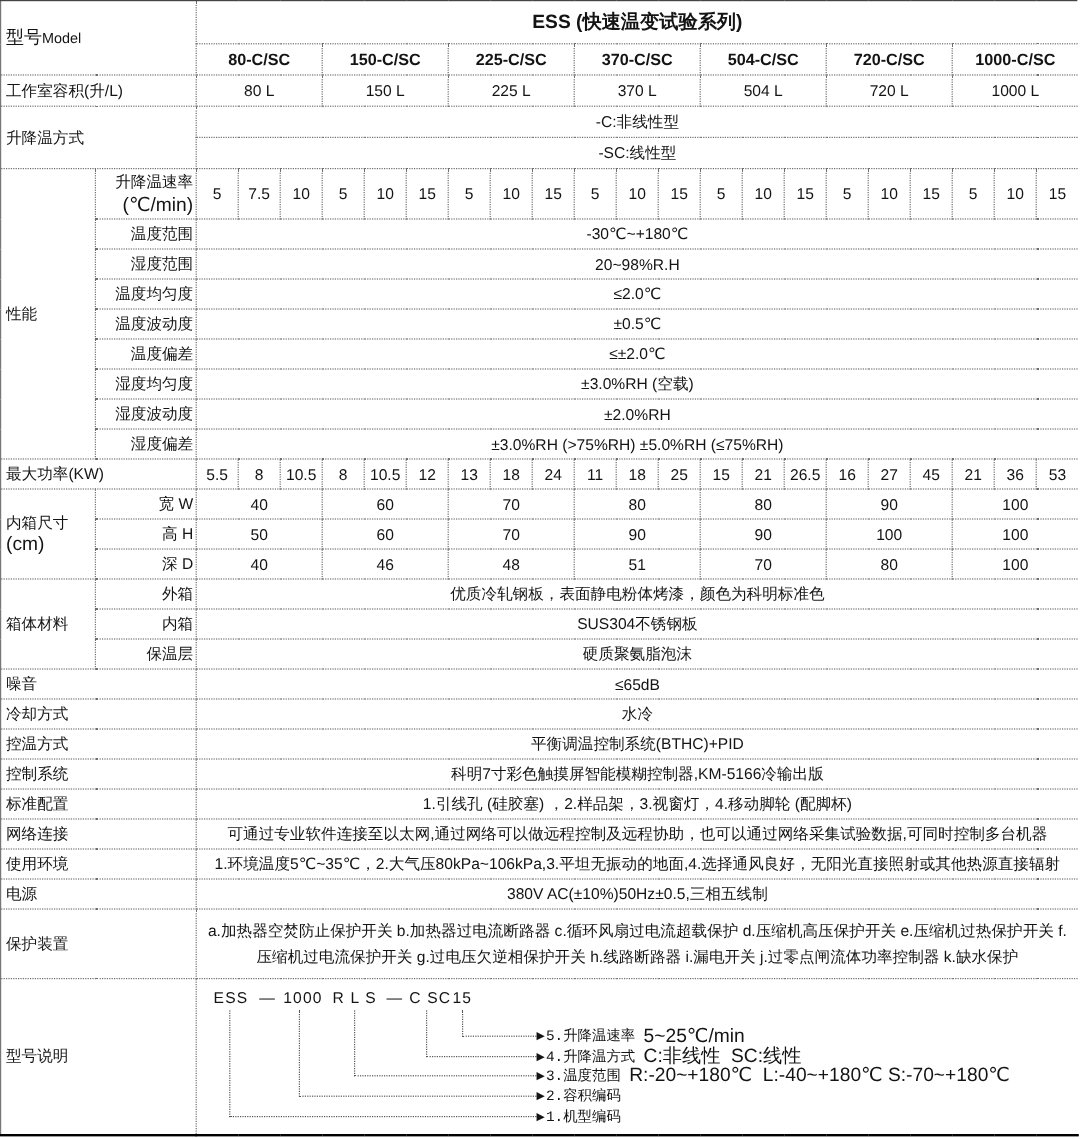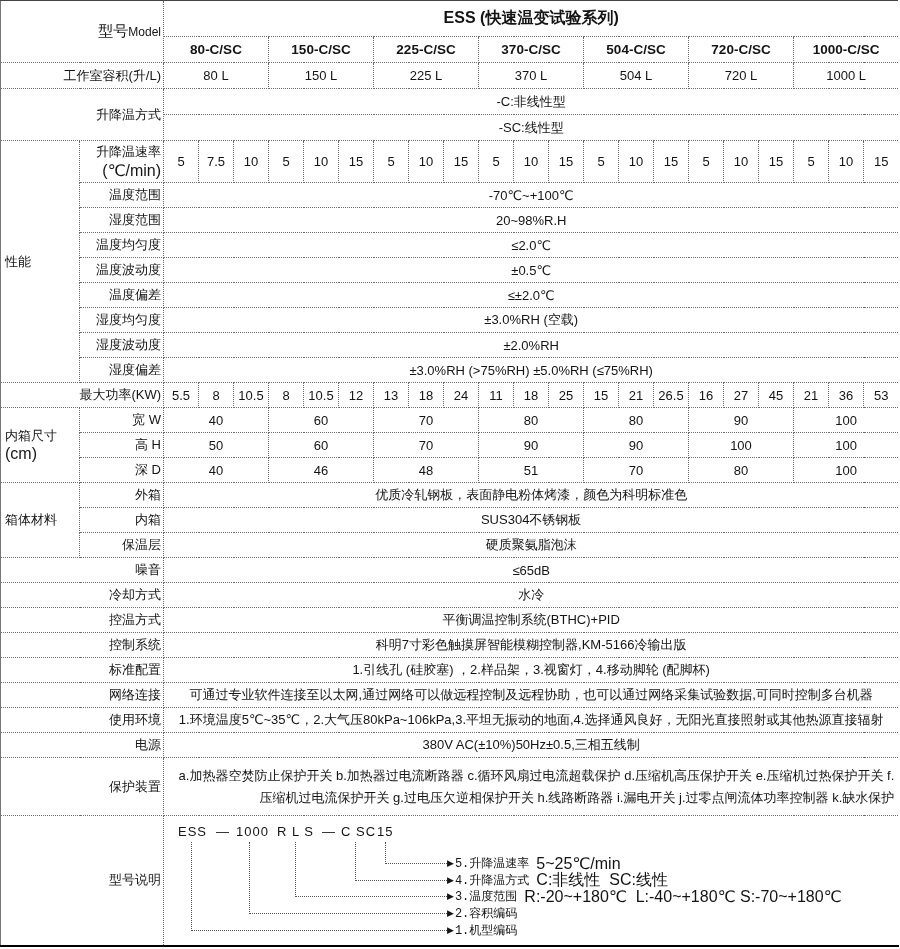--- a/index.html
+++ b/index.html
@@ -8,24 +8,24 @@
   table.spec {
     border-collapse:collapse; table-layout:fixed; width:899px;
     border-top:1px solid #444; border-left:1px solid #777;
     border-bottom:2px solid #000; border-right:1px solid #fff;
   }
   td {
     border:1px dotted #6e6e6e; padding:0 2px; font-size:13px;
     text-align:center; vertical-align:middle; overflow:hidden; white-space:nowrap;
   }
   td:last-child { border-right:1px solid #fff; }
-  .lbl  { text-align:right; padding-left:4px; white-space:normal; }
+  .lbl  { text-align:left; padding-left:4px; white-space:normal; }
   .grp  { text-align:left; padding-left:4px; white-space:normal; }
   .sub  { text-align:right; padding-left:4px; white-space:normal; }
-  .wrap { text-align:right; padding:2px 4px; white-space:normal; line-height:1.65; }
+  .wrap { text-align:center; padding:2px 4px; white-space:normal; line-height:1.65; }
   .title-cell { font-weight:bold; font-size:16px; }
   .model-cell { font-weight:bold; font-size:13.5px;margin-top:28px; }
   .cn-big { font-size:15px; }
   .en-small { font-size:12px; }
   .unit { font-size:16px; }
   .h36{height:36px} .h26{height:26px} .h42{height:42px} .h25{height:25px}
   .h58{height:58px} .h130{height:130px}
   
   .diagram { position:relative; padding:0; text-align:left; }
   .cp { position:absolute; top:8px; font-size:13px; letter-spacing:1px; }
@@ -133,21 +133,21 @@
     <td>15</td>
     <td>5</td>
     <td>10</td>
     <td>15</td>
     <td>5</td>
     <td>10</td>
     <td>15</td>
   </tr>
   <tr class="h25">
     <td class="sub">温度范围</td>
-    <td colspan="21">-70℃~+100℃</td>
+    <td colspan="21">-30℃~+180℃</td>
   </tr>
   <tr class="h25">
     <td class="sub">湿度范围</td>
     <td colspan="21">20~98%R.H</td>
   </tr>
   <tr class="h25">
     <td class="sub">温度均匀度</td>
     <td colspan="21">≤2.0℃</td>
   </tr>
   <tr class="h25">

